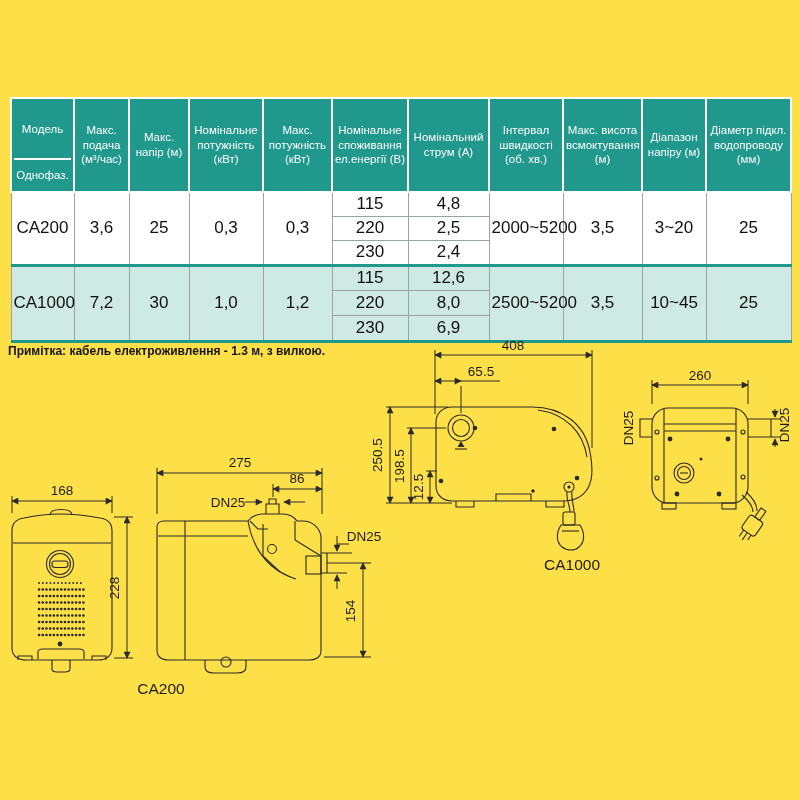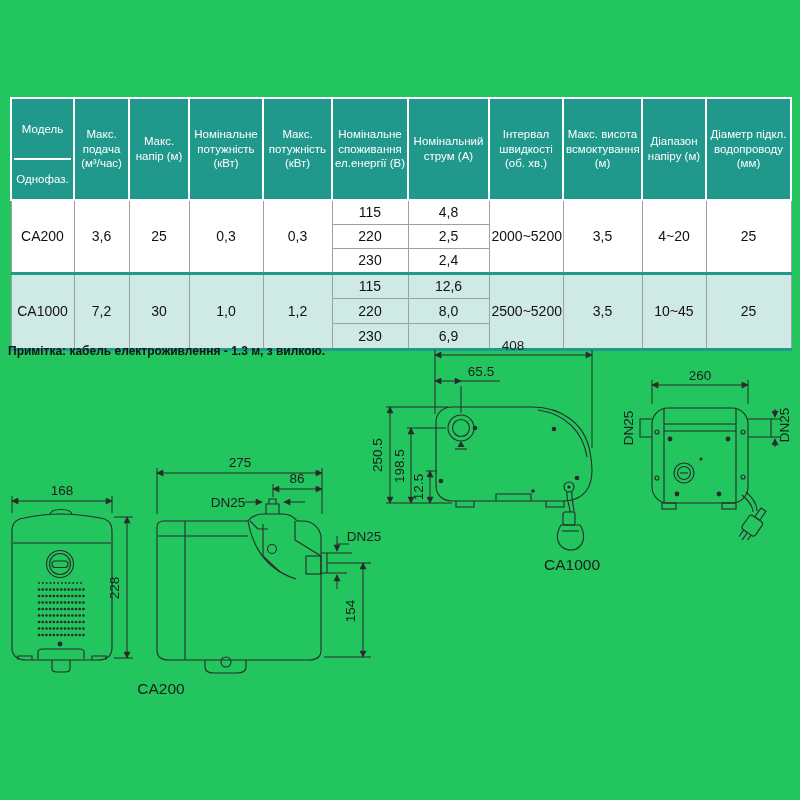--- a/index.html
+++ b/index.html
@@ -1,28 +1,28 @@
 <!DOCTYPE html>
 <html><head>
 <meta charset="utf-8">
 <style>
   html,body{margin:0;padding:0;background:#fff;}
-  #screen{position:relative;width:800px;height:800px;background:#22c55e;overflow:hidden;
+  #screen{position:relative;width:800px;height:800px;background:#fde047;overflow:hidden;
           font-family:"Liberation Sans",sans-serif;color:#111;}
   
   table.spec{position:absolute;left:10px;top:97px;width:780px;border-collapse:collapse;
              table-layout:fixed;font-family:"Liberation Sans",sans-serif;}
   table.spec th{background:#21988c;color:#fff;font-weight:normal;font-size:11.5px;line-height:1.3;
                 border:2px solid #fff;text-align:center;vertical-align:middle;padding:1px 2px;}
-  table.spec td{border:1px solid #9aa2a2;font-size:14px;text-align:center;vertical-align:middle;
+  table.spec td{border:1px solid #9aa2a2;font-size:17px;text-align:center;vertical-align:middle;
                 padding:0 2px;background:#fff;}
   tr.hdr{height:92px;}
   th.th-model{padding:0;}
   .th-model-top{height:58px;display:flex;align-items:center;justify-content:center;border-bottom:2px solid #fff;}
-  .th-model-bot{height:38px;display:flex;align-items:center;justify-content:center;}
+  .th-model-bot{height:30px;display:flex;align-items:center;justify-content:center;}
   tr.r1,tr.r2{height:24px;} tr.r3{height:25px;}
   tr.m1,tr.m2{height:25px;} tr.m3{height:26px;}
   tr.m1 td,tr.m2 td,tr.m3 td{background:#cfe9e4;}
   tr.m1 td{border-top:3px solid #21988c;}
   tr.m1 td[rowspan]{border-bottom:3px solid #21988c;}
   tr.m3 td{border-bottom:3px solid #21988c;}
   
   .note{position:absolute;left:8px;top:344px;font-size:12px;font-weight:bold;color:#151515;}
   
   svg.draw{position:absolute;left:0;top:338px;}
@@ -75,21 +75,21 @@
       <tr class="r1">
         <td rowspan="3">CA200</td>
         <td rowspan="3">3,6</td>
         <td rowspan="3">25</td>
         <td rowspan="3">0,3</td>
         <td rowspan="3">0,3</td>
         <td>115</td>
         <td>4,8</td>
         <td rowspan="3">2000~5200</td>
         <td rowspan="3">3,5</td>
-        <td rowspan="3">4~20</td>
+        <td rowspan="3">3~20</td>
         <td rowspan="3">25</td>
       </tr>
       <tr class="r2">
         <td>220</td>
         <td>2,5</td>
       </tr>
       <tr class="r3">
         <td>230</td>
         <td>2,4</td>
       </tr>

